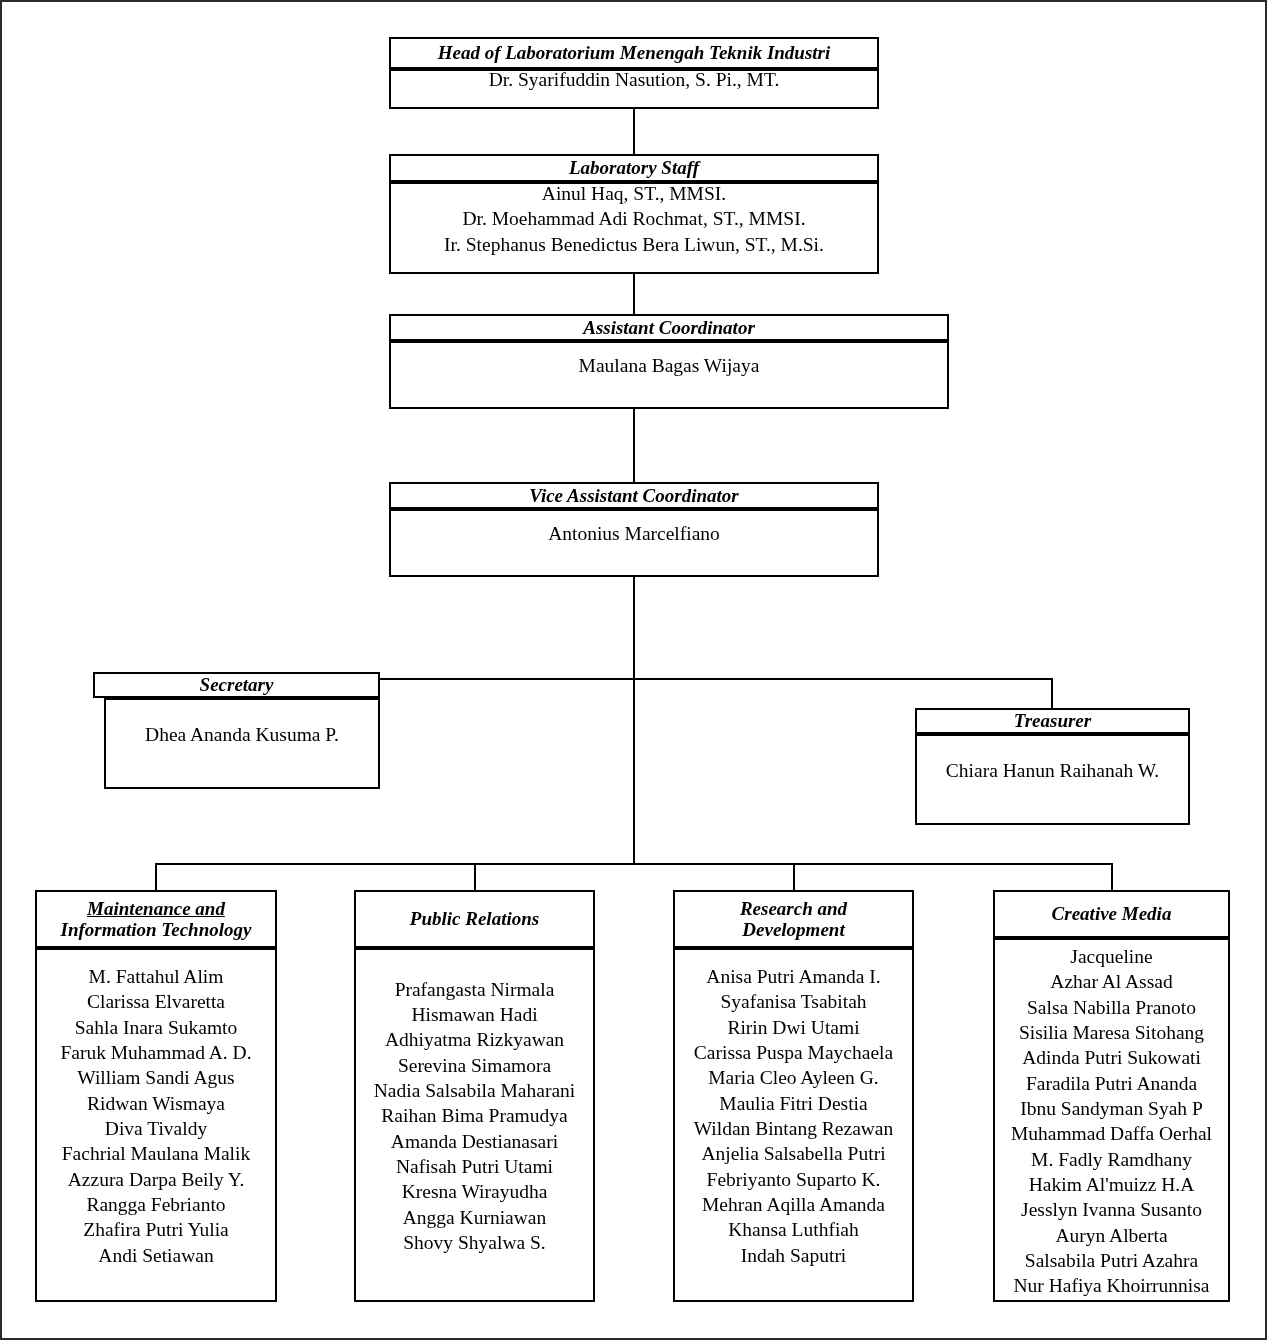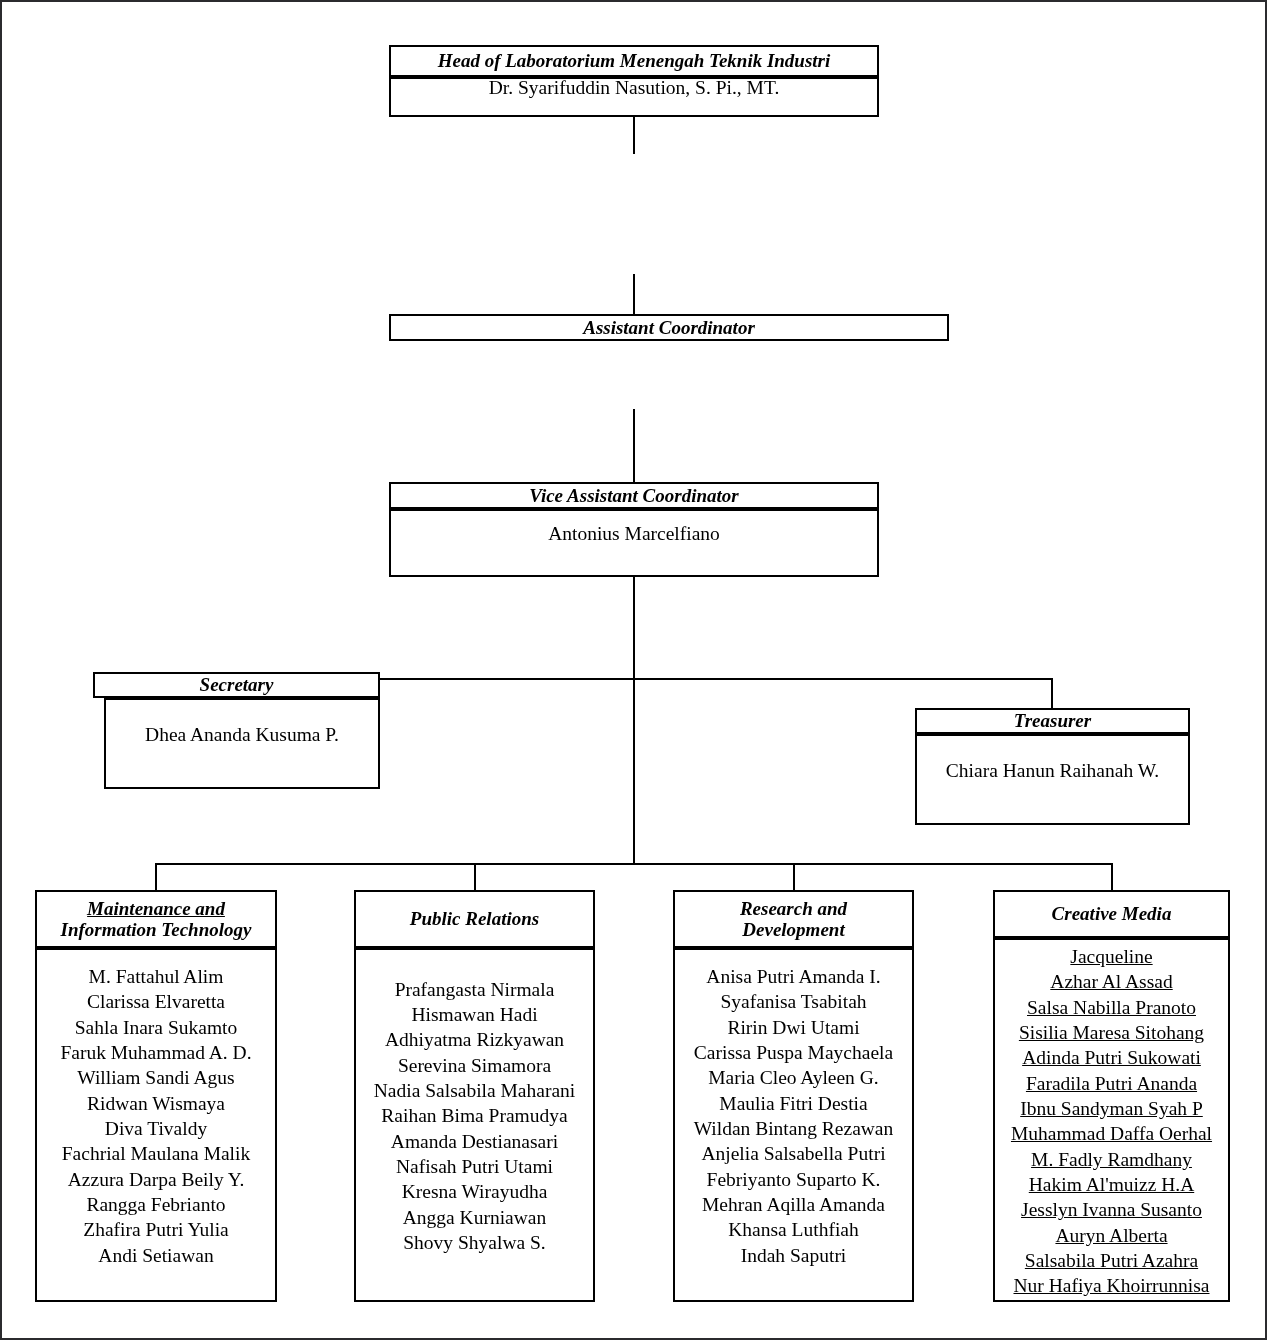--- a/index.html
+++ b/index.html
@@ -70,21 +70,20 @@
     display: flex;
     flex-direction: column;
     align-items: center;
     justify-content: center;
   }
   .body.listtop {
     display: flex;
     flex-direction: column;
     align-items: center;
     justify-content: flex-start;
-    text-decoration: underline;
   }
   .body.listmid {
     display: flex;
     flex-direction: column;
     align-items: center;
     justify-content: center;
   }
 </style>
 </head>
 <body>
@@ -103,29 +102,40 @@
   <div class="line vline" style="left:229px; top:676px; height:30px;"></div>
   <div class="line vline" style="left:1049px; top:676px; height:30px;"></div>
 
   <div class="line hline" style="left:153px; top:861px; width:958px;"></div>
   <div class="line vline" style="left:153px; top:861px; height:28px;"></div>
   <div class="line vline" style="left:472px; top:861px; height:28px;"></div>
   <div class="line vline" style="left:791px; top:861px; height:28px;"></div>
   <div class="line vline" style="left:1109px; top:861px; height:28px;"></div>
 
   <div class="node" style="left:387px; top:35px; width:490px;">
-    <div class="title" style="height:32px;margin-top:8px;">Head of Laboratorium Menengah Teknik Industri</div>
+    <div class="title" style="height:32px;">Head of Laboratorium Menengah Teknik Industri</div>
     <div class="body centered" style="height:40px;">
       <span class="nm">Dr. Syarifuddin Nasution, S. Pi., MT.</span>
     </div>
   </div>
 
+  <div class="node" style="left:387px; top:152px; width:490px;">
+    <div class="title" style="height:28px;">Laboratory Staff</div>
+    <div class="body centered" style="height:92px;">
+      <span class="nm">Ainul Haq, ST., MMSI.</span>
+      <span class="nm">Dr. Moehammad Adi Rochmat, ST., MMSI.</span>
+      <span class="nm">Ir. Stephanus Benedictus Bera Liwun, ST., M.Si.</span>
+    </div>
+  </div>
 
   <div class="node" style="left:387px; top:312px; width:560px;">
     <div class="title" style="height:27px;">Assistant Coordinator</div>
+    <div class="body centered" style="height:68px;">
+      <span class="nm">Maulana Bagas Wijaya</span>
+    </div>
   </div>
 
   <div class="node" style="left:387px; top:480px; width:490px;">
     <div class="title" style="height:27px;">Vice Assistant Coordinator</div>
     <div class="body centered" style="height:68px;">
       <span class="nm">Antonius Marcelfiano</span>
     </div>
   </div>
 
   <div class="node" style="left:91px; top:670px; width:287px;">

